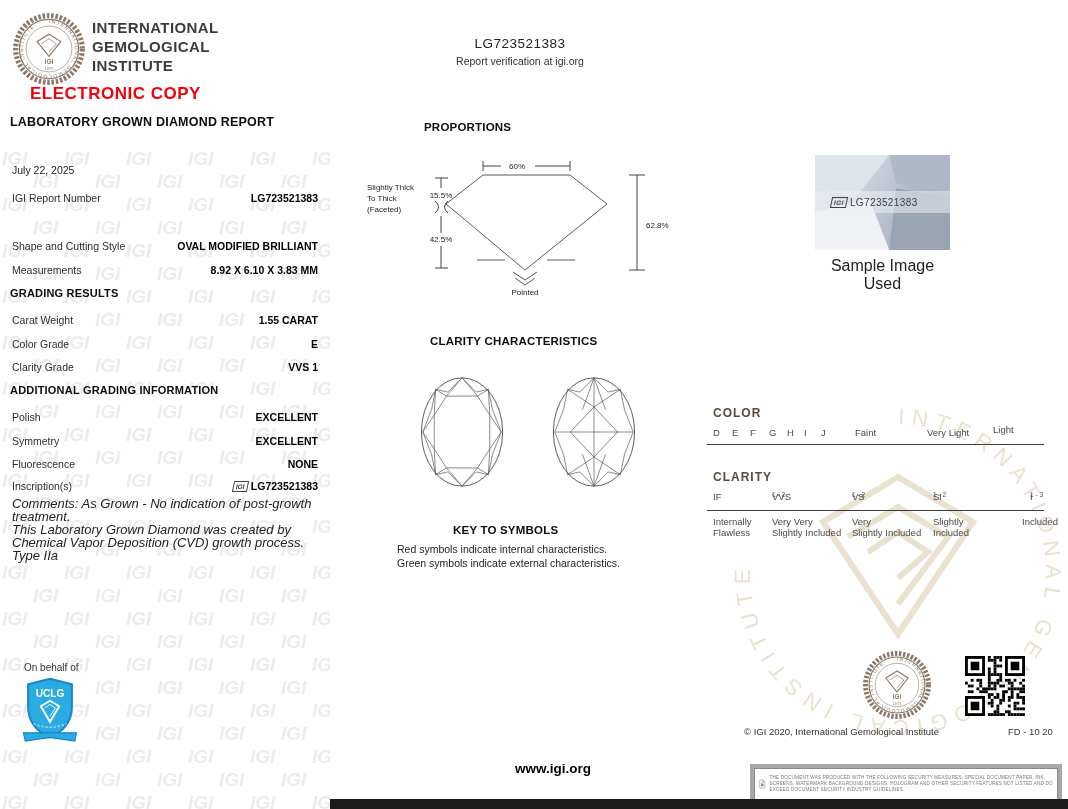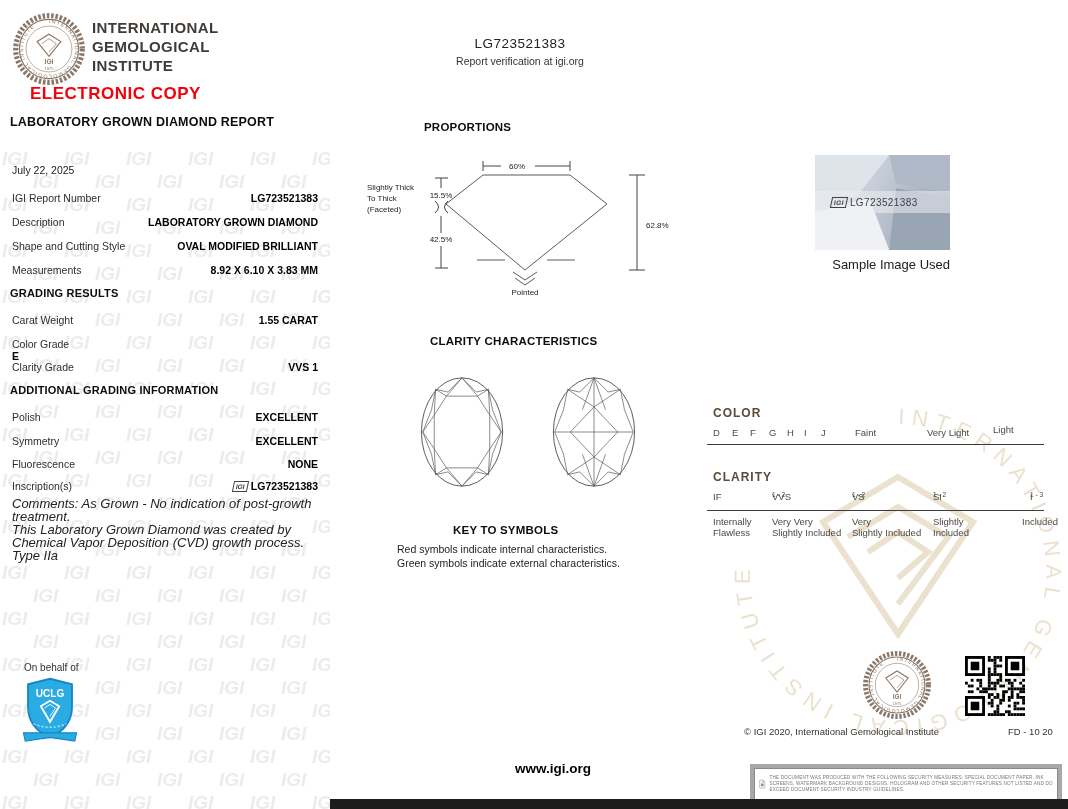--- a/index.html
+++ b/index.html
@@ -35,21 +35,21 @@
   .dim-text { font-size:8px; fill:#222; font-family:"Liberation Sans",sans-serif; }
 
   
   .sample-img { left:815px; top:155px; width:135px; height:95px; background:linear-gradient(115deg,#e8eaee 0%,#c3cad6 45%,#8f99a8 100%); overflow:hidden; }
   .facet { position:absolute; inset:0; }
   .f1 { background:#dfe3ea; clip-path:polygon(0 0,55% 0,30% 45%,0 35%); }
   .f2 { background:#aeb8c6; clip-path:polygon(55% 0,100% 0,100% 40%,60% 30%); }
   .f3 { background:#f0f1f4; clip-path:polygon(0 60%,40% 45%,55% 100%,0 100%); }
   .f4 { background:#9aa5b4; clip-path:polygon(60% 35%,100% 45%,100% 100%,55% 100%); }
   .insc-strip { position:absolute; left:0; top:36px; width:100%; height:22px; background:rgba(236,239,243,.55); display:flex; align-items:center; padding-left:16px; font-size:10px; color:#3c414b; letter-spacing:.4px; }
-  .sample-cap { left:815px; top:257px; width:135px; text-align:right; font-size:13px; color:#222; }
+  .sample-cap { left:815px; top:257px; width:135px; text-align:center; font-size:16px; color:#222; }
 
   .scale-title { font-size:12px; font-weight:bold; color:#5a4b3a; letter-spacing:1px; }
   .scale-row { position:absolute; height:14px; width:340px; font-size:9.5px; color:#4c4942; }
   .scale-row span { position:absolute; top:0; white-space:nowrap; }
   .scale-line { position:absolute; height:0; border-top:1.5px solid #3c3c3c; width:337px; left:707px; }
   .cl-grade sup { font-size:6.5px; }
   .cl-desc { position:absolute; font-size:9.5px; color:#4c4942; line-height:11px; }
 
   .copyright { left:744px; top:726px; font-size:9.5px; color:#333; }
   .form-code { left:1008px; top:726px; font-size:9.5px; color:#333; }
@@ -111,40 +111,36 @@
     </defs>
     <rect width="330" height="661" fill="url(#igiwm)"></rect>
   </svg>
 
   <div class="lp-date" style="top:16px;">July 22, 2025</div>
 
   <div class="lp-row" style="top:44px;">
     <span class="lbl">IGI Report Number</span>
     <span class="val">LG723521383</span>
   </div>
-  <div class="lp-row" style="top:68px;">
-    <span class="lbl">Description</span>
-    <span class="val">LABORATORY GROWN DIAMOND</span>
-  </div>
   <div class="lp-row" style="top:92px;">
     <span class="lbl">Shape and Cutting Style</span>
     <span class="val">OVAL MODIFIED BRILLIANT</span>
   </div>
   <div class="lp-row" style="top:116px;">
     <span class="lbl">Measurements</span>
     <span class="val">8.92 X 6.10 X 3.83 MM</span>
   </div>
 
   <div class="lp-head" style="top:139px;">GRADING RESULTS</div>
 
   <div class="lp-row" style="top:166px;">
     <span class="lbl">Carat Weight</span>
     <span class="val">1.55 CARAT</span>
   </div>
-  <div class="lp-row" style="top:190px;flex-direction:column;">
+  <div class="lp-row" style="top:190px;">
     <span class="lbl">Color Grade</span>
     <span class="val">E</span>
   </div>
   <div class="lp-row" style="top:213px;">
     <span class="lbl">Clarity Grade</span>
     <span class="val">VVS 1</span>
   </div>
 
   <div class="lp-head" style="top:236px;">ADDITIONAL GRADING INFORMATION</div>
 

